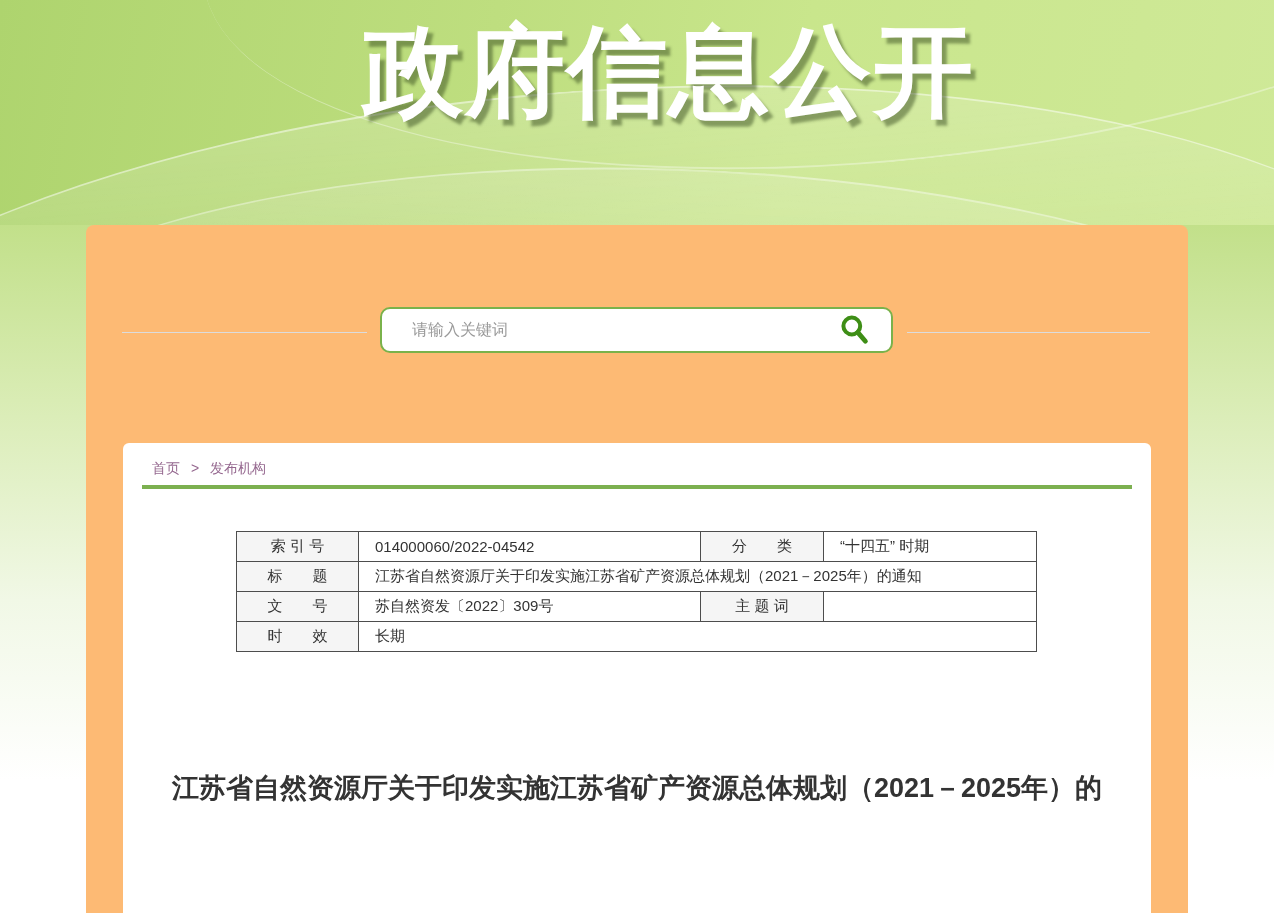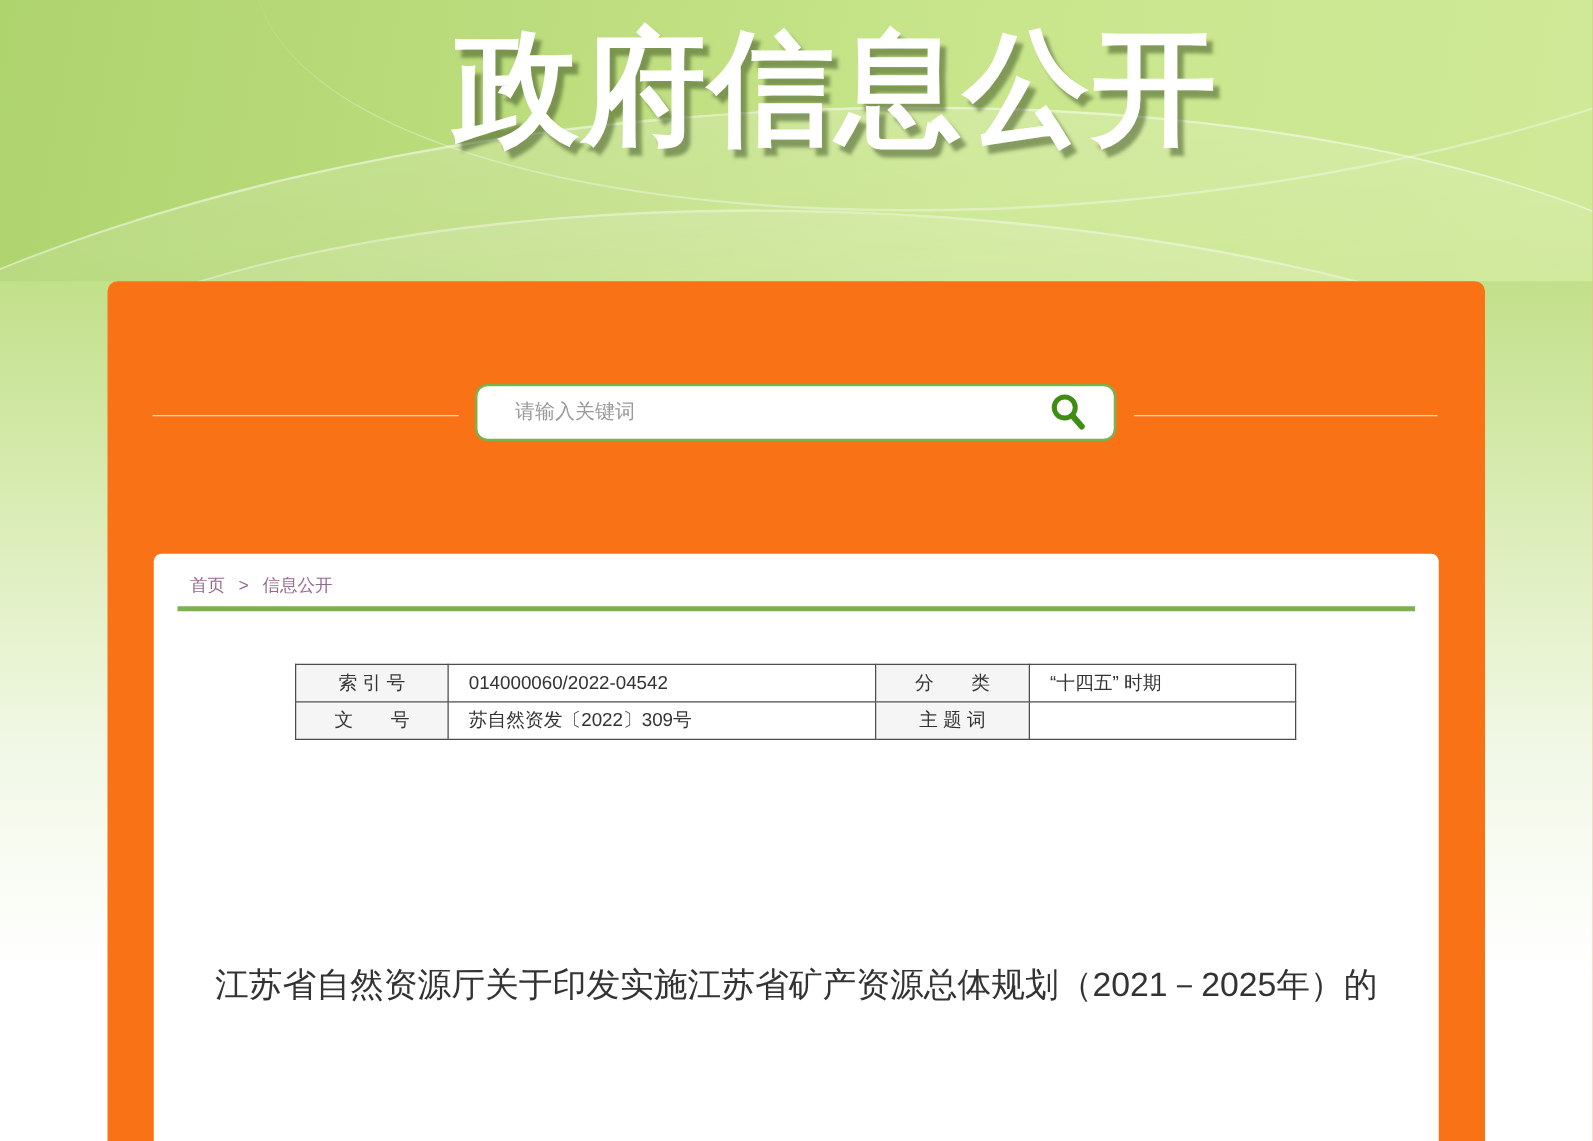--- a/index.html
+++ b/index.html
@@ -36,21 +36,21 @@
     text-align:center; color:#ffffff; font-size:100px; font-weight:900;
     letter-spacing:2px; line-height:1.1;
     text-shadow:5px 6px 3px rgba(40,60,20,0.45);
     white-space:nowrap;
     margin-left:32px;
   }
 
   
   .gray-card {
     position:absolute; left:86px; top:225px; width:1102px; height:688px;
-    background:#f97316; border-radius:8px 8px 0 0;
+    background:#fdba74; border-radius:8px 8px 0 0;
   }
 
   
   .divider { position:absolute; top:107px; height:0; border-top:1px solid #dcdcdc; }
   .divider-left  { left:36px;  width:245px; }
   .divider-right { left:821px; width:243px; }
   .search-box {
     position:absolute; left:294px; top:82px; width:513px; height:46px;
     background:#ffffff; border:2px solid #7ab24b; border-radius:10px;
     display:flex; align-items:center;
@@ -86,21 +86,21 @@
     border-collapse:collapse; table-layout:fixed;
     font-size:15px; color:#333;
   }
   table.meta td { border:1px solid #4d4d4d; height:30px; overflow:hidden; white-space:nowrap; }
   table.meta td.lbl { background:#f5f5f5; text-align:center; white-space:pre; }
   table.meta td.val { background:#ffffff; padding-left:16px;margin-left:42px; }
 
   
   .doc-title-line {
     position:absolute; left:0; width:100%; text-align:center;
-    font-size:27px; font-weight:normal; color:#333; white-space:nowrap;
+    font-size:27px; font-weight:bold; color:#333; white-space:nowrap;
   }
   .doc-title-line1 { top:327px; }
   .doc-title-line2 { top:417px; }
 </style>
 </head>
 <body>
 
 <div class="banner">
   <div class="wave wave4"></div>
   <div class="wave wave1"></div>
@@ -125,44 +125,52 @@
     </button>
   </div>
 
   <div class="divider divider-right"></div>
 
   <div class="white-card">
 
     <div class="breadcrumb">
       <a>首页</a>
       <span class="sep">&gt;</span>
-      <a>信息公开</a>
+      <a>发布机构</a>
     </div>
 
     <div class="green-rule"></div>
 
     <table class="meta">
       <colgroup>
         <col style="width:122px">
           <col style="width:342px">
           <col style="width:123px">
           <col style="width:213px">
       </colgroup>
       <tbody>
           <tr>
         <td class="lbl">索 引 号</td>
         <td class="val">014000060/2022-04542</td>
         <td class="lbl">分　　类</td>
         <td class="val">“十四五” 时期</td>
       </tr>
       <tr>
+        <td class="lbl">标　　题</td>
+        <td class="val" colspan="3">江苏省自然资源厅关于印发实施江苏省矿产资源总体规划（2021－2025年）的通知</td>
+      </tr>
+      <tr>
         <td class="lbl">文　　号</td>
         <td class="val">苏自然资发〔2022〕309号</td>
         <td class="lbl">主 题 词</td>
         <td class="val"></td>
+      </tr>
+      <tr>
+        <td class="lbl">时　　效</td>
+        <td class="val" colspan="3">长期</td>
       </tr>
     </tbody>
       </table>
 
     <div class="doc-title-line doc-title-line1">江苏省自然资源厅关于印发实施江苏省矿产资源总体规划（2021－2025年）的</div>
 
   </div>
 </div>
 
 </body></html>

